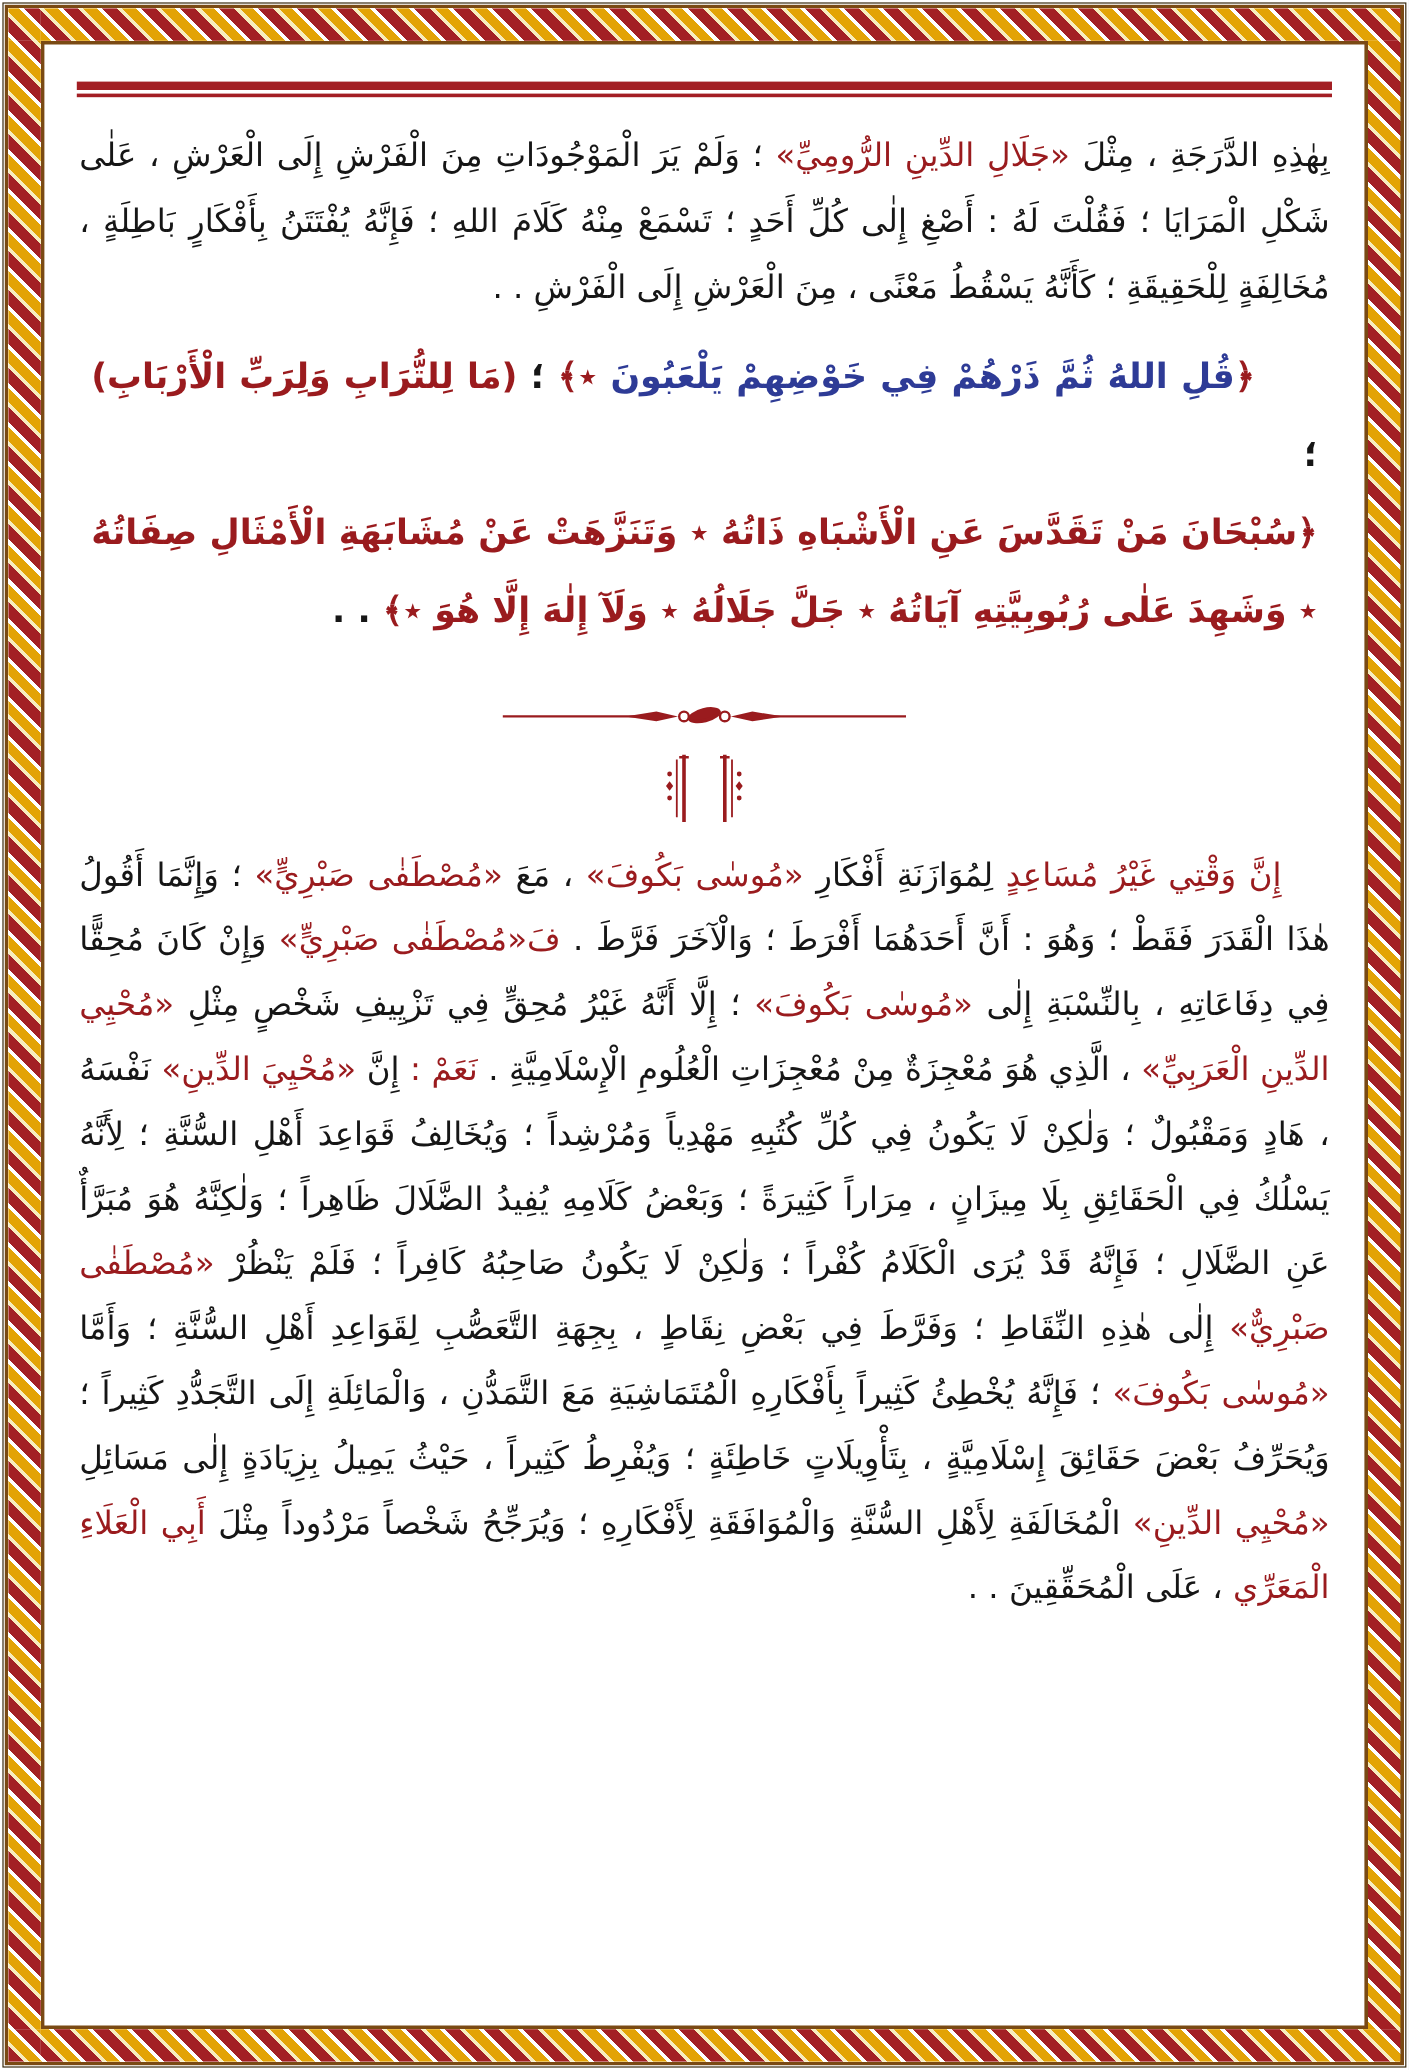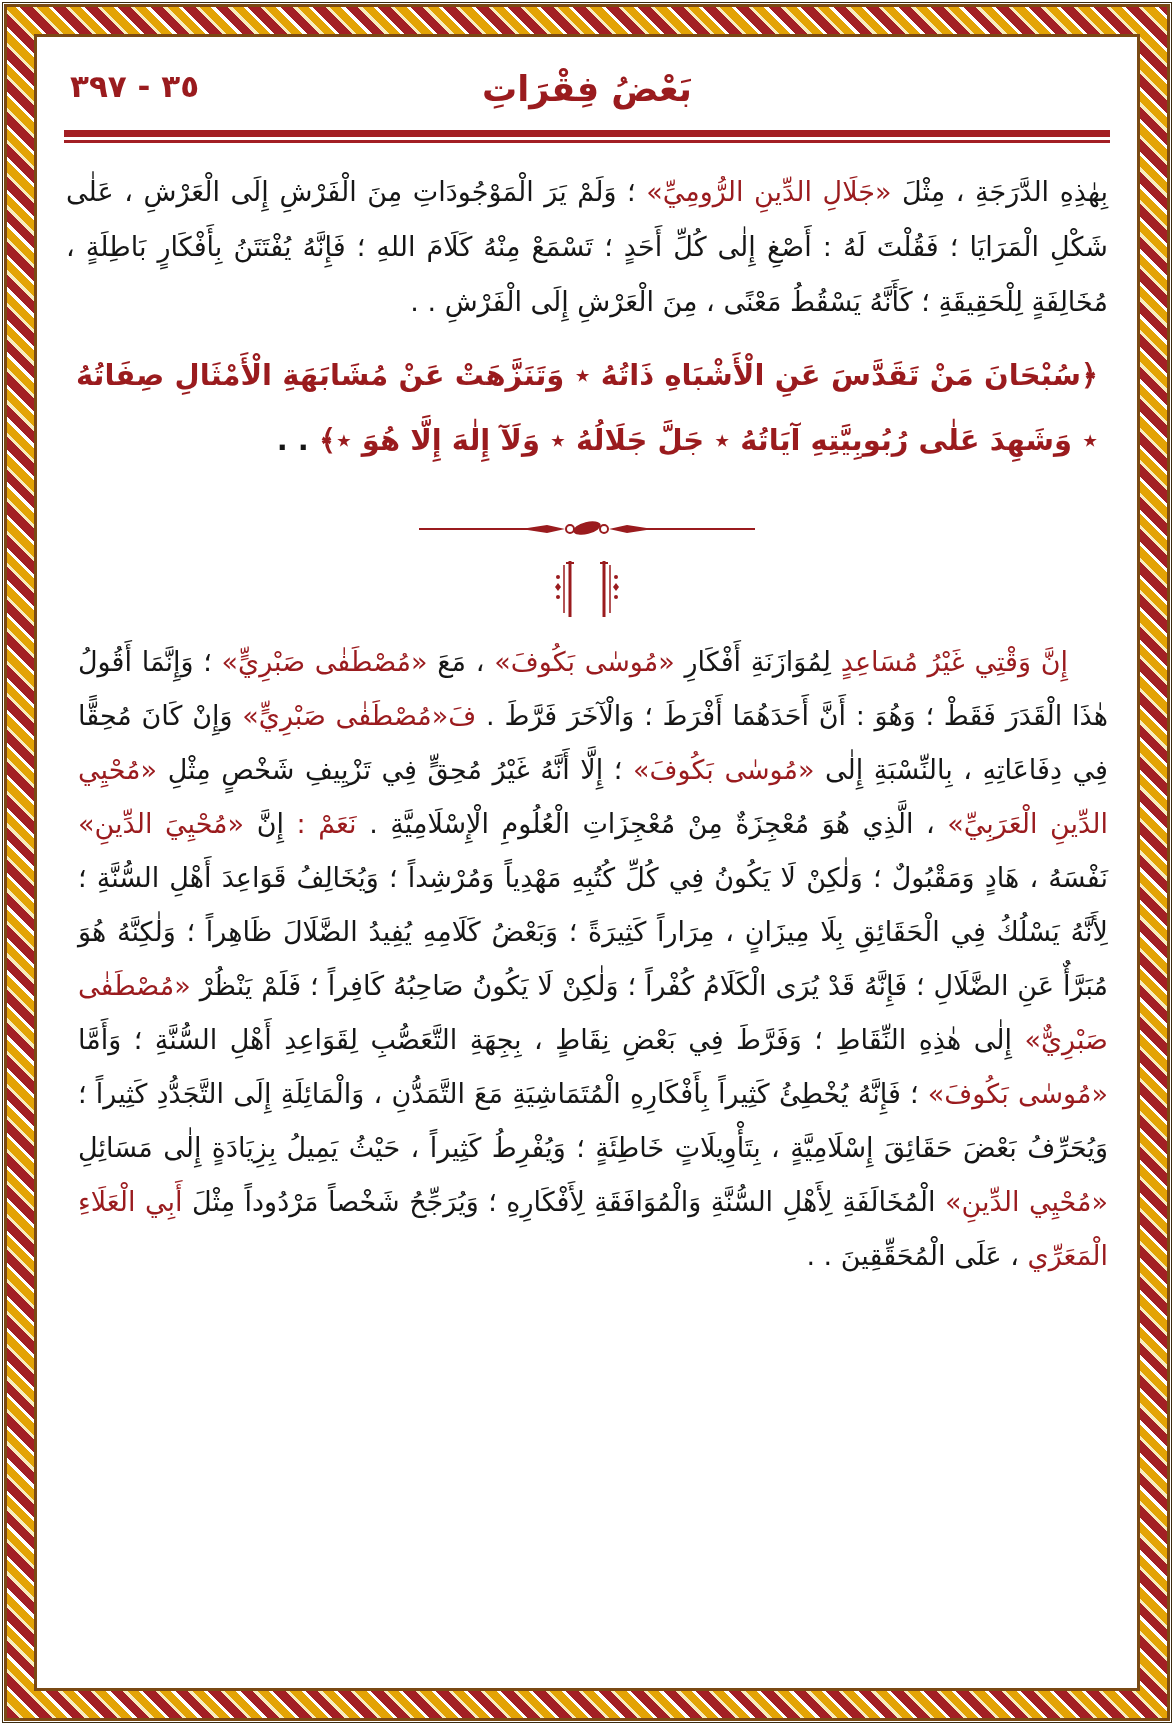--- a/index.html
+++ b/index.html
@@ -86,41 +86,38 @@
   }
   .heading-row{
     margin-top:20px;
     display:flex;align-items:center;justify-content:center;gap:16px;
   }
   .section-heading{
     color:var(--red);
     font-size:39px;font-weight:800;
     line-height:72px;
   }
-  .answer{ margin:16px 2px 0 14px; text-indent:40px; line-height:54px;}
+  .answer{ margin:16px 2px 0 2px; text-indent:40px; line-height:54px;}
 </style>
 </head>
 <body>
 
 <div class="page">
   <div class="frame-outline"></div>
   <div class="frame"></div>
 
   <div class="content">
 
-    <div class="header">
-      <div class="page-num">٣٥ - ٣٩٧</div>
-      <div class="page-title">بَعْضُ فِقْرَاتِ</div>
-    </div>
 
     <div class="header-rule"></div>
 
     <p class="body-text intro"><span class="c-black">بِهٰذِهِ الدَّرَجَةِ ، مِثْلَ </span><span class="c-red">«جَلَالِ الدِّينِ الرُّومِيِّ»</span><span class="c-black"> ؛ وَلَمْ يَرَ الْمَوْجُودَاتِ مِنَ الْفَرْشِ إِلَى الْعَرْشِ ، عَلٰى شَكْلِ الْمَرَايَا ؛ فَقُلْتَ لَهُ : أَصْغِ إِلٰى كُلِّ أَحَدٍ ؛ تَسْمَعْ مِنْهُ كَلَامَ اللهِ ؛ فَإِنَّهُ يُفْتَتَنُ بِأَفْكَارٍ بَاطِلَةٍ ، مُخَالِفَةٍ لِلْحَقِيقَةِ ؛ كَأَنَّهُ يَسْقُطُ مَعْنًى ، مِنَ الْعَرْشِ إِلَى الْفَرْشِ . .</span></p>
 
     <div class="body-text verse">
+      <p class="v1"><span class="c-red">﴿</span><span class="c-blue">قُلِ اللهُ ثُمَّ ذَرْهُمْ فِي خَوْضِهِمْ يَلْعَبُونَ </span><span class="c-red">٭﴾</span><span class="c-black"> ؛ </span><span class="c-red">(مَا لِلتُّرَابِ وَلِرَبِّ الْأَرْبَابِ)</span><span class="c-black"> ؛</span></p>
       <p class="v2"><span class="c-red">﴿سُبْحَانَ مَنْ تَقَدَّسَ عَنِ الْأَشْبَاهِ ذَاتُهُ ٭ وَتَنَزَّهَتْ عَنْ مُشَابَهَةِ الْأَمْثَالِ صِفَاتُهُ ٭ وَشَهِدَ عَلٰى رُبُوبِيَّتِهِ آيَاتُهُ ٭ جَلَّ جَلَالُهُ ٭ وَلَآ إِلٰهَ إِلَّا هُوَ ٭﴾</span><span class="c-black"> . .</span></p>
     </div>
 
     <div class="divider-wrap">
       <svg width="340" height="20" viewBox="0 0 340 20">
         <g fill="#9a1b1e" stroke="#9a1b1e">
           <line x1="2" y1="10" x2="128" y2="10" stroke-width="2"></line>
           <line x1="212" y1="10" x2="338" y2="10" stroke-width="2"></line>
           <polygon points="104,10 130,6 148,10 130,14" stroke="none"></polygon>
           <polygon points="236,10 210,6 192,10 210,14" stroke="none"></polygon>

